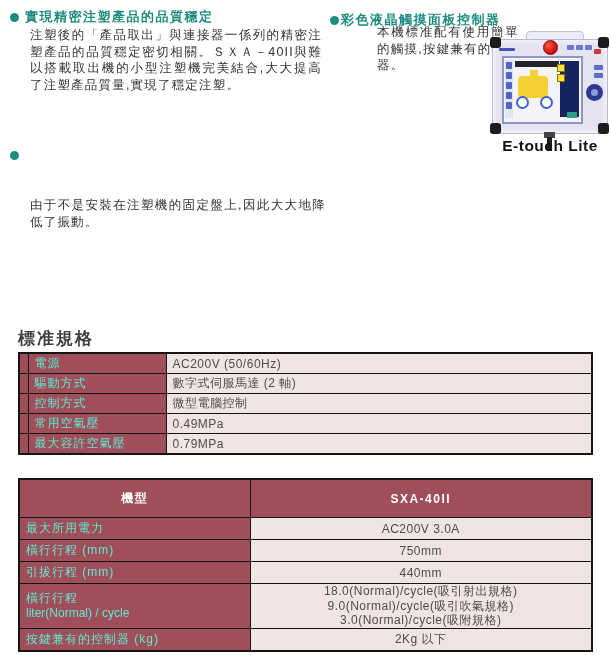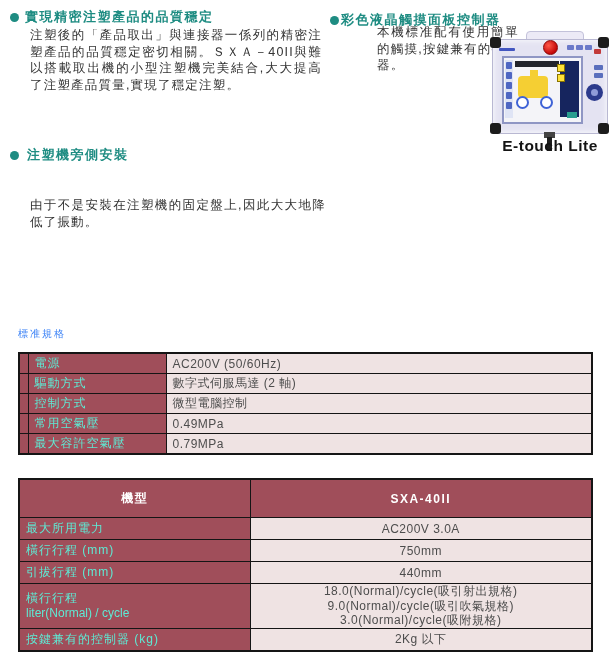--- a/index.html
+++ b/index.html
@@ -6,21 +6,21 @@
   .page{position:relative;width:611px;height:655px;background:#fff;overflow:hidden;
         font-family:"Liberation Sans","DejaVu Sans",sans-serif;color:#333;}
   .abs{position:absolute;}
 
   
   .bullet{display:inline-block;width:9px;height:9px;border-radius:50%;background:#1e8c82;vertical-align:middle;}
   .feat-title{font-size:13px;font-weight:bold;color:#1e8c82;letter-spacing:1.5px;white-space:nowrap;}
   .feat-body{font-size:12.5px;line-height:16.5px;color:#333;letter-spacing:1.2px;text-align:justify;}
 
   
-  .spec-title{font-size:10px;font-weight:normal;color:#3b82f6;letter-spacing:2px;}
+  .spec-title{font-size:17px;font-weight:bold;color:#404040;letter-spacing:2px;}
 
   
   table{border-collapse:collapse;table-layout:fixed;}
   .spec-table{border:2px solid #151515;}
   .spec-table td{border:1px solid #151515;font-size:12px;padding:0 0 0 6px;height:19px;overflow:hidden;white-space:nowrap;}
   td.hdr{background:#a04e5a;color:#5eead4;letter-spacing:1px;}
   td.strip{background:#a04e5a;padding:0;}
   td.val{background:#efe3e3;color:#4d4d4d;letter-spacing:0.5px;}
   td.val-c{background:#efe3e3;color:#4d4d4d;text-align:center;padding:0;letter-spacing:0.5px;}
   td.hdr-c{background:#a04e5a;color:#ffffff;text-align:center;font-weight:bold;padding:8px;letter-spacing:1.5px;}
@@ -59,21 +59,20 @@
 </head>
 <body>
 
 <div class="page">
 
   <span class="bullet abs" style="left:10px;top:13px;"></span>
   <div class="feat-title abs" style="left:25px;top:8px;">實現精密注塑產品的品質穩定</div>
   <div class="feat-body abs" style="left:30px;top:27px;width:292px;">注塑後的「產品取出」與連接器一係列的精密注塑產品的品質穩定密切相關。ＳＸＡ－40II與難以搭載取出機的小型注塑機完美結合,大大提高了注塑產品質量,實現了穩定注塑。</div>
 
   <span class="bullet abs" style="left:10px;top:151px;"></span>
-  <div class="feat-title abs" style="left:27px;top:146px;">注塑機旁側安裝</div>
   <div class="feat-body abs" style="left:30px;top:165px;width:296px;margin-top:32px;">由于不是安裝在注塑機的固定盤上,因此大大地降低了振動。</div>
 
   <span class="bullet abs" style="left:330px;top:16px;"></span>
   <div class="feat-title abs" style="left:341px;top:11px;">彩色液晶觸摸面板控制器</div>
   <div class="feat-body abs" style="left:341px;top:24px;width:142px;margin-left:36px;">本機標准配有使用簡單的觸摸,按鍵兼有的控制器。</div>
 
   <div class="device">
     <div class="dev-tab"></div>
     <div class="dev-body"></div>
     <div class="bumper" style="left:-2px;top:0px;"></div>

